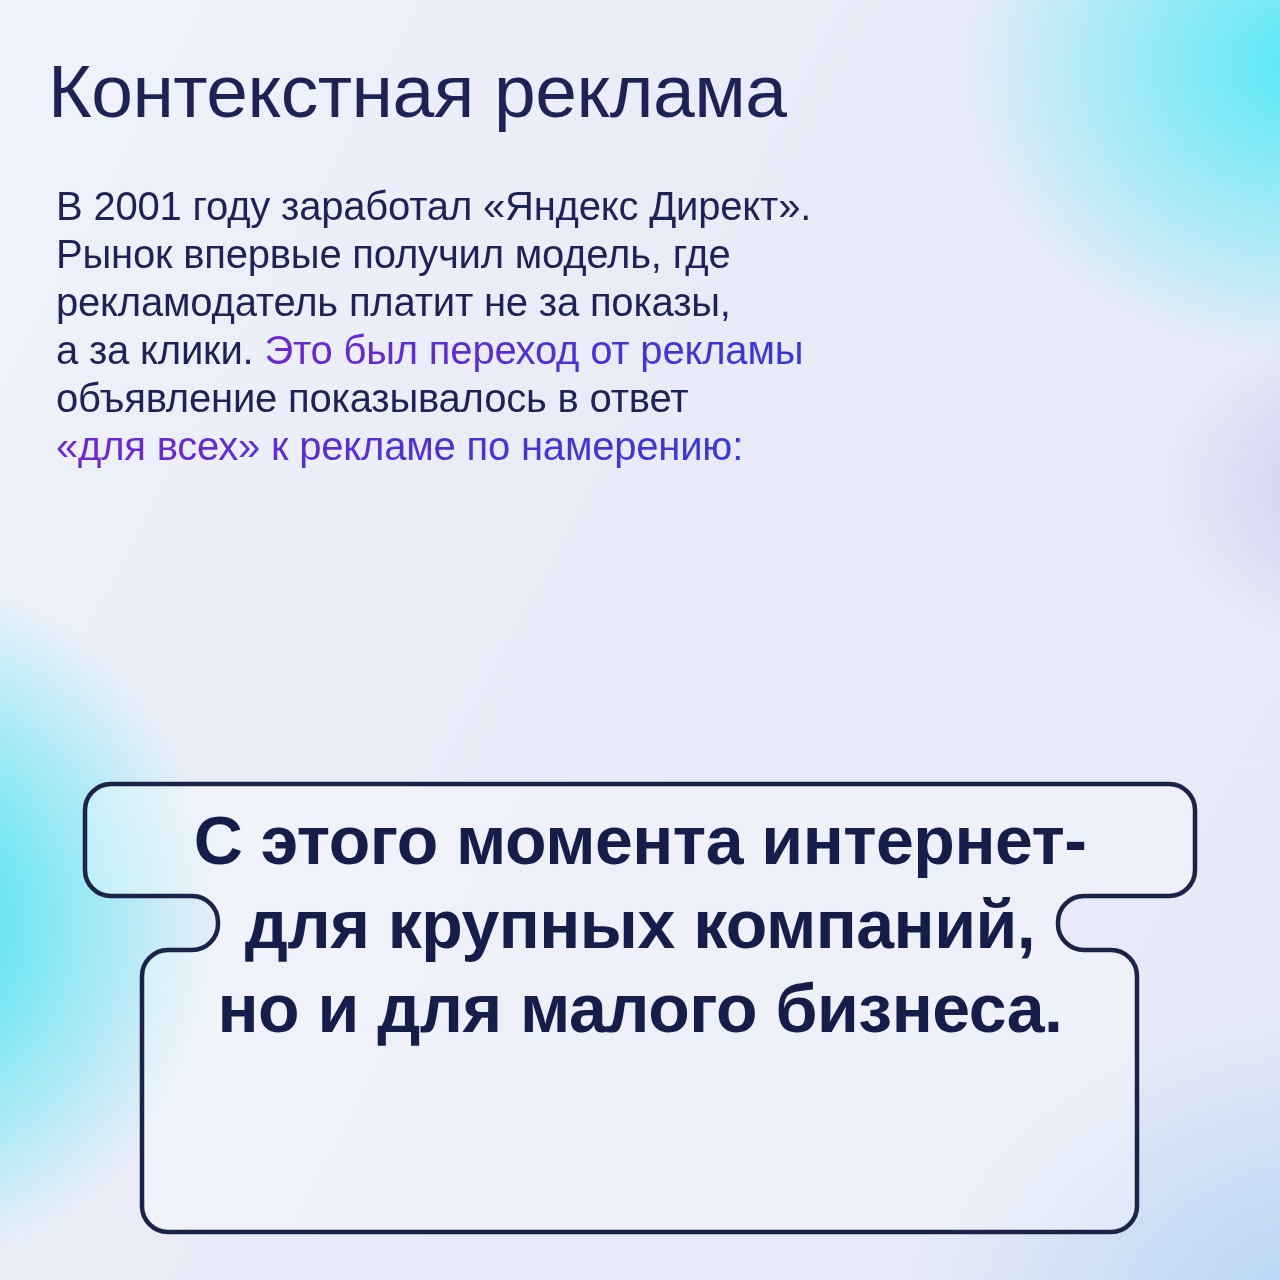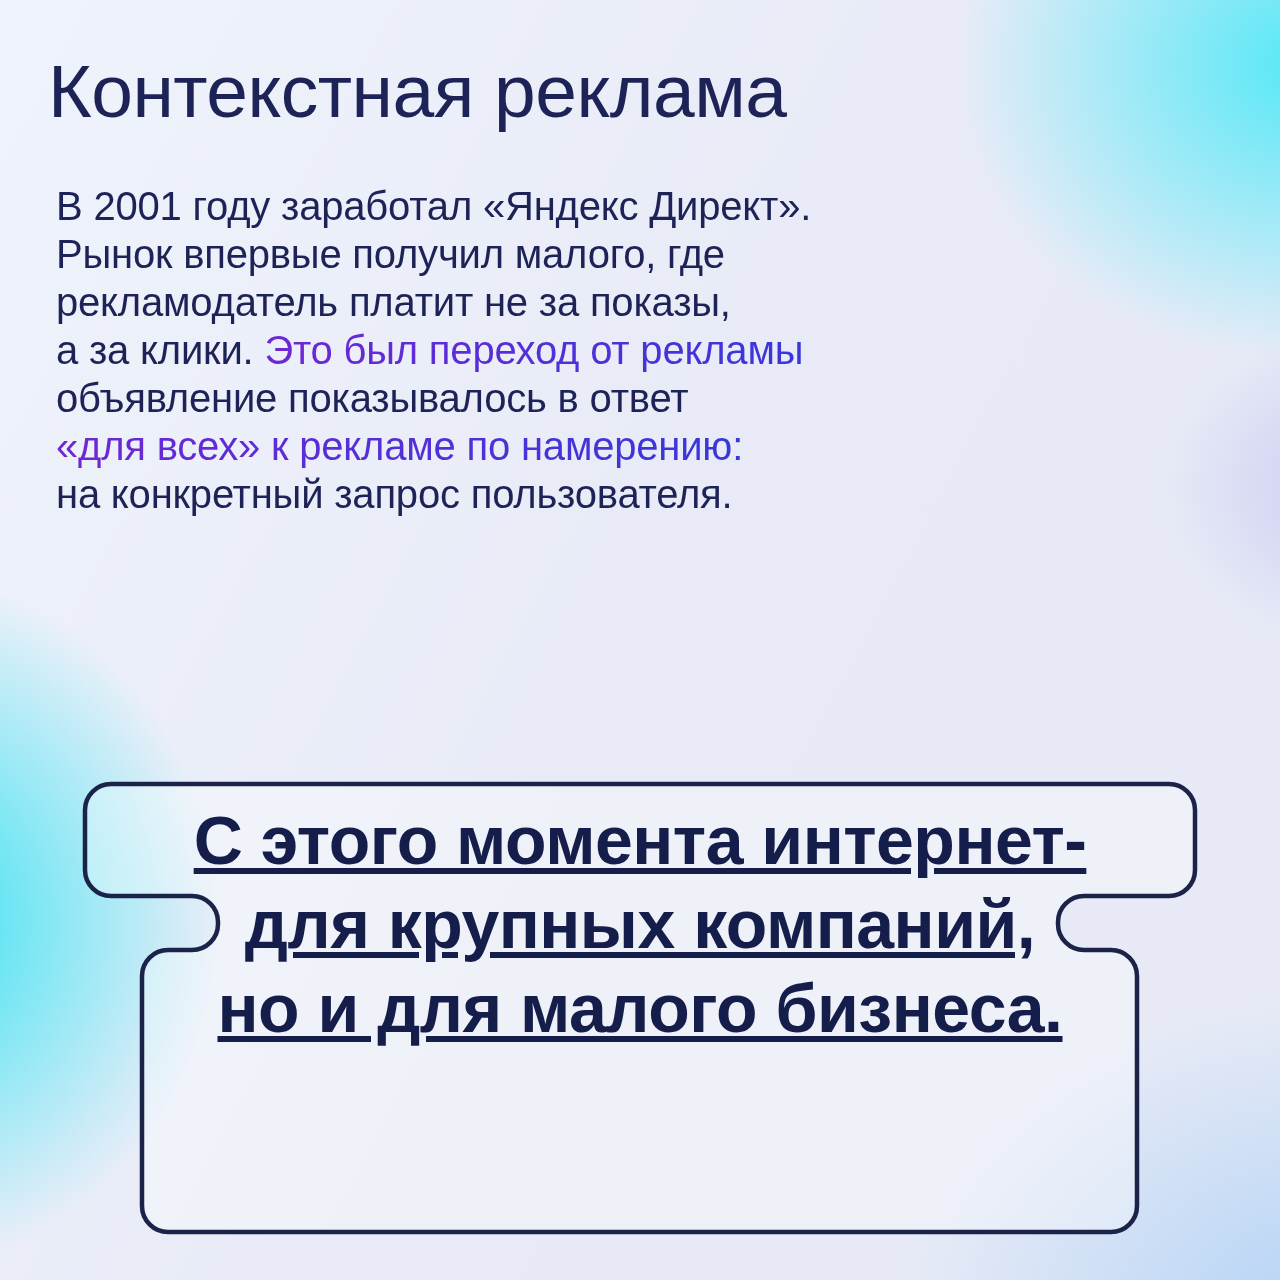--- a/index.html
+++ b/index.html
@@ -67,39 +67,37 @@
     position: absolute;
     left: 0;
     top: 798px;
     width: 1280px;
     text-align: center;
     font-size: 68px;
     line-height: 84px;
     font-weight: 600;
     letter-spacing: -0.5px;
     color: #151d4b;
-    text-decoration: underline;
   }
   .cline { white-space: nowrap; }
 </style>
 </head>
 <body>
 
 <div class="canvas">
 
   <h1 class="title">Контекстная реклама</h1>
 
   <div class="paragraph">
     <div class="pline"><span>В 2001 году заработал «Яндекс Директ».</span></div>
-    <div class="pline"><span>Рынок впервые получил малого, где</span></div>
+    <div class="pline"><span>Рынок впервые получил модель, где</span></div>
     <div class="pline"><span>рекламодатель платит не за показы,</span></div>
     <div class="pline"><span>а за клики. </span><span class="hl">Это был переход от рекламы</span></div>
     <div class="pline"><span>объявление показывалось в ответ</span></div>
     <div class="pline"><span class="hl">«для всех» к рекламе по намерению:</span></div>
-    <div class="pline"><span>на конкретный запрос пользователя.</span></div>
   </div>
 
   <svg class="callout-svg" viewBox="0 0 1280 1280" xmlns="http://www.w3.org/2000/svg" aria-hidden="true">
     <path d="M 111 784
              H 1169 A 26 26 0 0 1 1195 810
              V 870  A 26 26 0 0 1 1169 896
              H 1084 A 26 26 0 0 0 1058 922
              V 924  A 26 26 0 0 0 1084 950
              H 1111 A 26 26 0 0 1 1137 976
              V 1206 A 26 26 0 0 1 1111 1232

